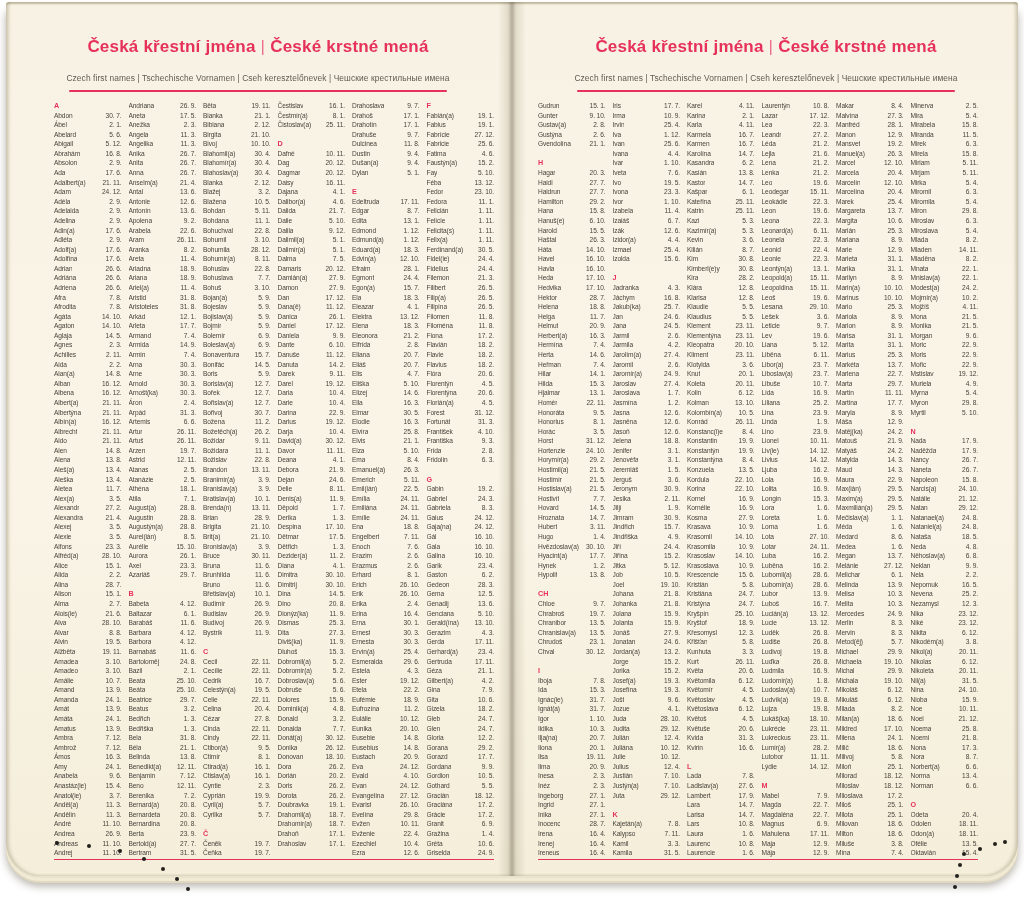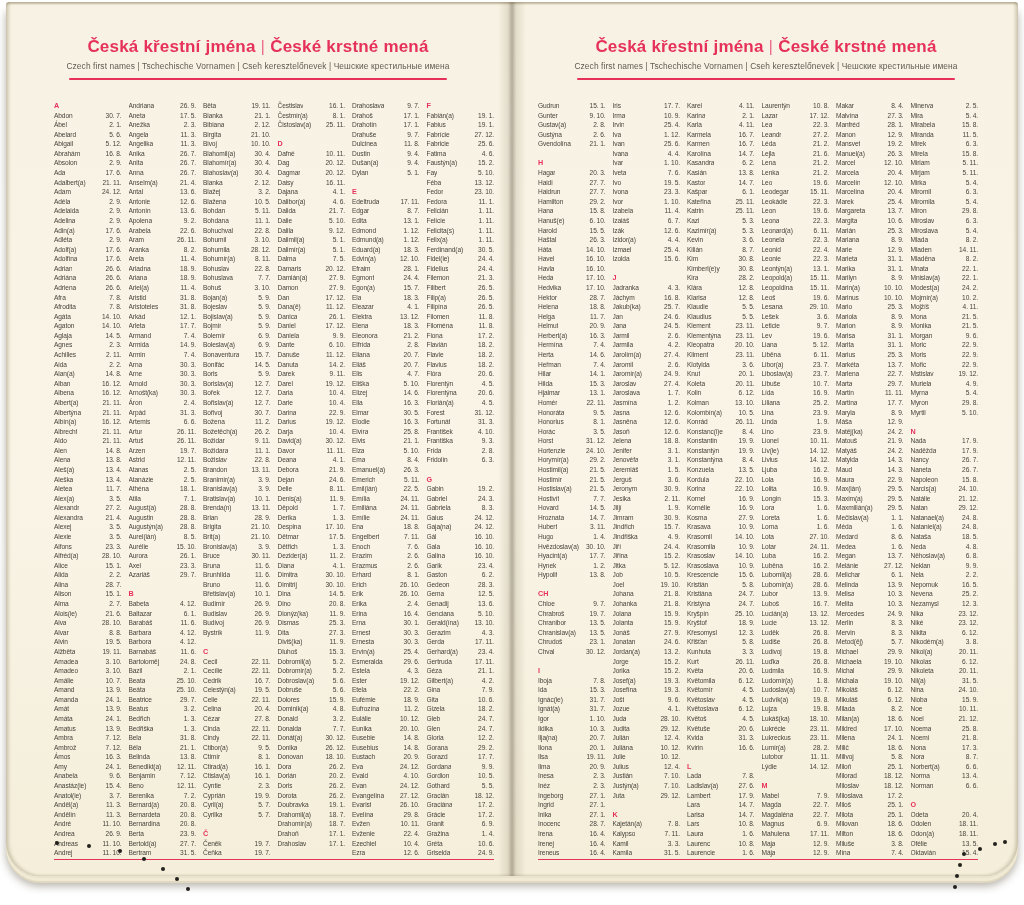--- a/index.html
+++ b/index.html
@@ -11,21 +11,21 @@
     box-shadow:0 2px 0 #e9e2cc,0 5px 0 #f1ead5,0 7px 0 #e0d8c0,0 10px 9px rgba(60,50,30,.38),
       inset 0 2px 2px rgba(120,105,70,.35), inset 3px 0 3px rgba(120,105,70,.25), inset -3px 0 3px rgba(120,105,70,.25);}
   .spine{position:absolute;left:492px;top:2px;width:28px;height:874px;pointer-events:none;
     background:linear-gradient(90deg,rgba(100,85,55,0) 0%,rgba(100,85,55,.14) 35%,rgba(70,58,35,.38) 50%,rgba(100,85,55,.14) 65%,rgba(100,85,55,0) 100%);}
   .page{position:absolute;top:2px;width:500px;height:874px;}
   #page-left{left:2px;}
   #page-right{left:510px;}
   .pagehead{text-align:center;padding-top:34px;}
   .title{font-size:17px;font-weight:bold;color:#e6315b;letter-spacing:.2px;line-height:21px;}
   .title .div{font-weight:normal;padding:0 5px;color:#ec6d8b;}
-  .subtitle{font-size:8.4px;color:#5f5b50;margin-top:4px;letter-spacing:.1px;}
+  .subtitle{font-size:8.4px;color:#5f5b50;margin-top:16px;letter-spacing:.1px;}
   .rule{height:2px;background:#e6315b;width:378px;margin:7px auto 0 auto;border-radius:1px;}
   .cols{position:absolute;top:99px;display:flex;gap:7px;border-bottom:1.6px solid #e6315b;padding-bottom:1px;}
   #page-left .cols{left:46px;width:440px;}
   #page-right .cols{left:22px;width:440px;}
   .col{flex:1;min-width:0;display:flex;flex-direction:column;}
   .row{height:9.58px;line-height:9.6px;display:flex;justify-content:space-between;
     font-size:6.6px;color:#48443c;letter-spacing:-.1px;white-space:nowrap;}
   .row .n{overflow:hidden;text-overflow:clip;}
   .row .d{padding-left:3px;}
   .sec{height:9.58px;line-height:9.9px;font-size:7.2px;font-weight:bold;color:#e6315b;}

